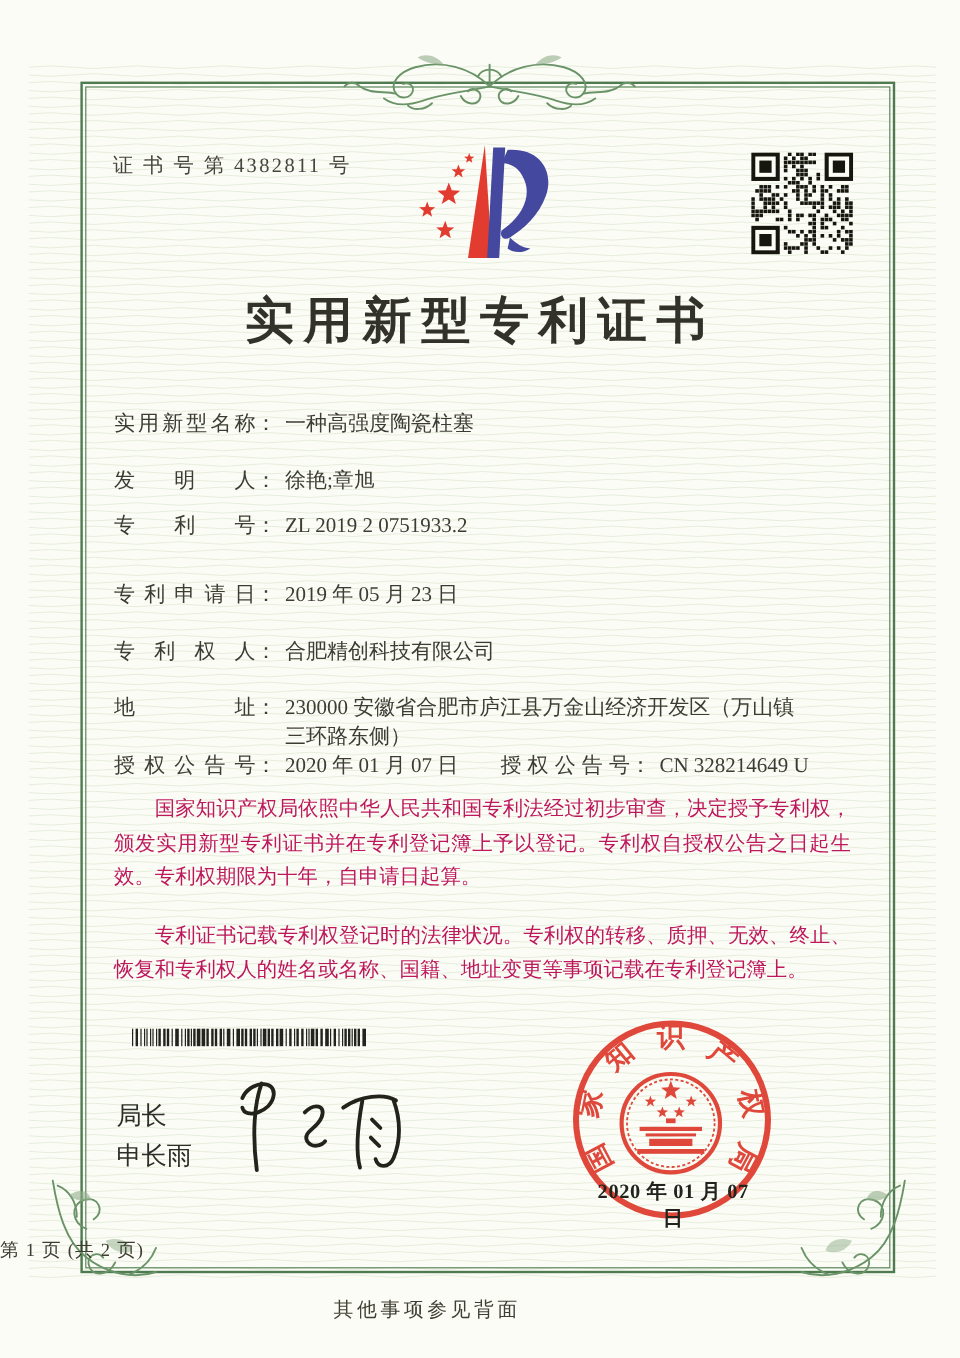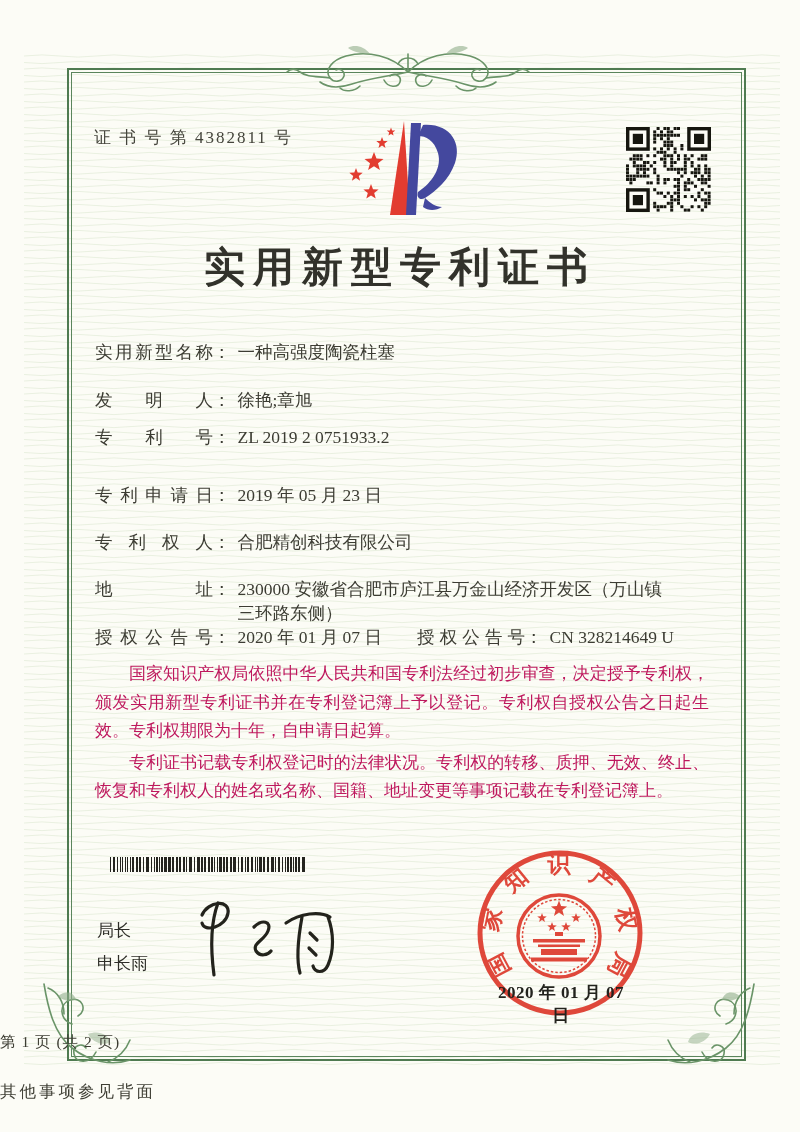--- a/index.html
+++ b/index.html
@@ -18,27 +18,27 @@
          font-weight:600;color:#32322b;}
   .frow{left:95px;font-size:17.5px;white-space:nowrap;color:#3c3c33;}
   .flabel{display:inline-block;width:118px;text-align:justify;text-align-last:justify;}
   .fvalue{margin-left:7px;}
   .fvalue.wrap{display:inline-block;width:440px;white-space:normal;vertical-align:top;line-height:24px;}
   .grant2{left:417px;font-size:17.5px;white-space:nowrap;color:#3c3c33;}
   .glabel{display:inline-block;width:108px;text-align:justify;text-align-last:justify;}
   .body-text{left:95px;top:660px;width:614px;font-size:17px;line-height:28.5px;
              text-align:justify;color:#be185d;}
   .body-text p{margin:0;text-indent:2em;}
-  .body-text p + p{margin-top:3px;}
-  .director{left:97px;top:914px;font-size:17px;line-height:33px;color:#2e2e28;
+  .body-text p + p{margin-top:20px;}
+  .director{left:97px;top:914px;font-size:21px;line-height:33px;color:#2e2e28;
             font-family:"Liberation Sans","DejaVu Sans",sans-serif;}
   .seal-date{left:489px;top:981px;width:144px;text-align:center;font-size:17px;font-weight:600;
              color:#23231e;letter-spacing:0.5px;z-index:7;}
   .page-num{left:0;top:1032px;width:800px;text-align:left;font-size:15.5px;letter-spacing:1px;color:#3d3d33;}
-  .back-note{left:0;top:1081px;width:712px;text-align:left;font-size:16.5px;letter-spacing:3px;color:#3e3e34;}
+  .back-note{left:0;top:1081px;width:712px;text-align:center;font-size:16.5px;letter-spacing:3px;color:#3e3e34;}
   .mirror{transform:scaleX(-1);}
 </style>
 </head>
 <body>
 
 <div class="page">
 
   <svg id="texture" width="800" height="1132" viewBox="0 0 800 1132">
       <path d="M24,56.0 q18,-2.2 36,0 t36,0 t36,0 t36,0 t36,0 t36,0 t36,0 t36,0 t36,0 t36,0 t36,0 t36,0 t36,0 t36,0 t36,0 t36,0 t36,0 t36,0 t36,0 t36,0 t36,0M24,62.5 q18,2.2 36,0 t36,0 t36,0 t36,0 t36,0 t36,0 t36,0 t36,0 t36,0 t36,0 t36,0 t36,0 t36,0 t36,0 t36,0 t36,0 t36,0 t36,0 t36,0 t36,0 t36,0M24,69.0 q18,-2.2 36,0 t36,0 t36,0 t36,0 t36,0 t36,0 t36,0 t36,0 t36,0 t36,0 t36,0 t36,0 t36,0 t36,0 t36,0 t36,0 t36,0 t36,0 t36,0 t36,0 t36,0M24,75.5 q18,2.2 36,0 t36,0 t36,0 t36,0 t36,0 t36,0 t36,0 t36,0 t36,0 t36,0 t36,0 t36,0 t36,0 t36,0 t36,0 t36,0 t36,0 t36,0 t36,0 t36,0 t36,0M24,82.0 q18,-2.2 36,0 t36,0 t36,0 t36,0 t36,0 t36,0 t36,0 t36,0 t36,0 t36,0 t36,0 t36,0 t36,0 t36,0 t36,0 t36,0 t36,0 t36,0 t36,0 t36,0 t36,0M24,88.5 q18,2.2 36,0 t36,0 t36,0 t36,0 t36,0 t36,0 t36,0 t36,0 t36,0 t36,0 t36,0 t36,0 t36,0 t36,0 t36,0 t36,0 t36,0 t36,0 t36,0 t36,0 t36,0M24,95.0 q18,-2.2 36,0 t36,0 t36,0 t36,0 t36,0 t36,0 t36,0 t36,0 t36,0 t36,0 t36,0 t36,0 t36,0 t36,0 t36,0 t36,0 t36,0 t36,0 t36,0 t36,0 t36,0M24,101.5 q18,2.2 36,0 t36,0 t36,0 t36,0 t36,0 t36,0 t36,0 t36,0 t36,0 t36,0 t36,0 t36,0 t36,0 t36,0 t36,0 t36,0 t36,0 t36,0 t36,0 t36,0 t36,0M24,108.0 q18,-2.2 36,0 t36,0 t36,0 t36,0 t36,0 t36,0 t36,0 t36,0 t36,0 t36,0 t36,0 t36,0 t36,0 t36,0 t36,0 t36,0 t36,0 t36,0 t36,0 t36,0 t36,0M24,114.5 q18,2.2 36,0 t36,0 t36,0 t36,0 t36,0 t36,0 t36,0 t36,0 t36,0 t36,0 t36,0 t36,0 t36,0 t36,0 t36,0 t36,0 t36,0 t36,0 t36,0 t36,0 t36,0M24,121.0 q18,-2.2 36,0 t36,0 t36,0 t36,0 t36,0 t36,0 t36,0 t36,0 t36,0 t36,0 t36,0 t36,0 t36,0 t36,0 t36,0 t36,0 t36,0 t36,0 t36,0 t36,0 t36,0M24,127.5 q18,2.2 36,0 t36,0 t36,0 t36,0 t36,0 t36,0 t36,0 t36,0 t36,0 t36,0 t36,0 t36,0 t36,0 t36,0 t36,0 t36,0 t36,0 t36,0 t36,0 t36,0 t36,0M24,134.0 q18,-2.2 36,0 t36,0 t36,0 t36,0 t36,0 t36,0 t36,0 t36,0 t36,0 t36,0 t36,0 t36,0 t36,0 t36,0 t36,0 t36,0 t36,0 t36,0 t36,0 t36,0 t36,0M24,140.5 q18,2.2 36,0 t36,0 t36,0 t36,0 t36,0 t36,0 t36,0 t36,0 t36,0 t36,0 t36,0 t36,0 t36,0 t36,0 t36,0 t36,0 t36,0 t36,0 t36,0 t36,0 t36,0M24,147.0 q18,-2.2 36,0 t36,0 t36,0 t36,0 t36,0 t36,0 t36,0 t36,0 t36,0 t36,0 t36,0 t36,0 t36,0 t36,0 t36,0 t36,0 t36,0 t36,0 t36,0 t36,0 t36,0M24,153.5 q18,2.2 36,0 t36,0 t36,0 t36,0 t36,0 t36,0 t36,0 t36,0 t36,0 t36,0 t36,0 t36,0 t36,0 t36,0 t36,0 t36,0 t36,0 t36,0 t36,0 t36,0 t36,0M24,160.0 q18,-2.2 36,0 t36,0 t36,0 t36,0 t36,0 t36,0 t36,0 t36,0 t36,0 t36,0 t36,0 t36,0 t36,0 t36,0 t36,0 t36,0 t36,0 t36,0 t36,0 t36,0 t36,0M24,166.5 q18,2.2 36,0 t36,0 t36,0 t36,0 t36,0 t36,0 t36,0 t36,0 t36,0 t36,0 t36,0 t36,0 t36,0 t36,0 t36,0 t36,0 t36,0 t36,0 t36,0 t36,0 t36,0M24,173.0 q18,-2.2 36,0 t36,0 t36,0 t36,0 t36,0 t36,0 t36,0 t36,0 t36,0 t36,0 t36,0 t36,0 t36,0 t36,0 t36,0 t36,0 t36,0 t36,0 t36,0 t36,0 t36,0M24,179.5 q18,2.2 36,0 t36,0 t36,0 t36,0 t36,0 t36,0 t36,0 t36,0 t36,0 t36,0 t36,0 t36,0 t36,0 t36,0 t36,0 t36,0 t36,0 t36,0 t36,0 t36,0 t36,0M24,186.0 q18,-2.2 36,0 t36,0 t36,0 t36,0 t36,0 t36,0 t36,0 t36,0 t36,0 t36,0 t36,0 t36,0 t36,0 t36,0 t36,0 t36,0 t36,0 t36,0 t36,0 t36,0 t36,0M24,192.5 q18,2.2 36,0 t36,0 t36,0 t36,0 t36,0 t36,0 t36,0 t36,0 t36,0 t36,0 t36,0 t36,0 t36,0 t36,0 t36,0 t36,0 t36,0 t36,0 t36,0 t36,0 t36,0M24,199.0 q18,-2.2 36,0 t36,0 t36,0 t36,0 t36,0 t36,0 t36,0 t36,0 t36,0 t36,0 t36,0 t36,0 t36,0 t36,0 t36,0 t36,0 t36,0 t36,0 t36,0 t36,0 t36,0M24,205.5 q18,2.2 36,0 t36,0 t36,0 t36,0 t36,0 t36,0 t36,0 t36,0 t36,0 t36,0 t36,0 t36,0 t36,0 t36,0 t36,0 t36,0 t36,0 t36,0 t36,0 t36,0 t36,0M24,212.0 q18,-2.2 36,0 t36,0 t36,0 t36,0 t36,0 t36,0 t36,0 t36,0 t36,0 t36,0 t36,0 t36,0 t36,0 t36,0 t36,0 t36,0 t36,0 t36,0 t36,0 t36,0 t36,0M24,218.5 q18,2.2 36,0 t36,0 t36,0 t36,0 t36,0 t36,0 t36,0 t36,0 t36,0 t36,0 t36,0 t36,0 t36,0 t36,0 t36,0 t36,0 t36,0 t36,0 t36,0 t36,0 t36,0M24,225.0 q18,-2.2 36,0 t36,0 t36,0 t36,0 t36,0 t36,0 t36,0 t36,0 t36,0 t36,0 t36,0 t36,0 t36,0 t36,0 t36,0 t36,0 t36,0 t36,0 t36,0 t36,0 t36,0M24,231.5 q18,2.2 36,0 t36,0 t36,0 t36,0 t36,0 t36,0 t36,0 t36,0 t36,0 t36,0 t36,0 t36,0 t36,0 t36,0 t36,0 t36,0 t36,0 t36,0 t36,0 t36,0 t36,0M24,238.0 q18,-2.2 36,0 t36,0 t36,0 t36,0 t36,0 t36,0 t36,0 t36,0 t36,0 t36,0 t36,0 t36,0 t36,0 t36,0 t36,0 t36,0 t36,0 t36,0 t36,0 t36,0 t36,0M24,244.5 q18,2.2 36,0 t36,0 t36,0 t36,0 t36,0 t36,0 t36,0 t36,0 t36,0 t36,0 t36,0 t36,0 t36,0 t36,0 t36,0 t36,0 t36,0 t36,0 t36,0 t36,0 t36,0M24,251.0 q18,-2.2 36,0 t36,0 t36,0 t36,0 t36,0 t36,0 t36,0 t36,0 t36,0 t36,0 t36,0 t36,0 t36,0 t36,0 t36,0 t36,0 t36,0 t36,0 t36,0 t36,0 t36,0M24,257.5 q18,2.2 36,0 t36,0 t36,0 t36,0 t36,0 t36,0 t36,0 t36,0 t36,0 t36,0 t36,0 t36,0 t36,0 t36,0 t36,0 t36,0 t36,0 t36,0 t36,0 t36,0 t36,0M24,264.0 q18,-2.2 36,0 t36,0 t36,0 t36,0 t36,0 t36,0 t36,0 t36,0 t36,0 t36,0 t36,0 t36,0 t36,0 t36,0 t36,0 t36,0 t36,0 t36,0 t36,0 t36,0 t36,0M24,270.5 q18,2.2 36,0 t36,0 t36,0 t36,0 t36,0 t36,0 t36,0 t36,0 t36,0 t36,0 t36,0 t36,0 t36,0 t36,0 t36,0 t36,0 t36,0 t36,0 t36,0 t36,0 t36,0M24,277.0 q18,-2.2 36,0 t36,0 t36,0 t36,0 t36,0 t36,0 t36,0 t36,0 t36,0 t36,0 t36,0 t36,0 t36,0 t36,0 t36,0 t36,0 t36,0 t36,0 t36,0 t36,0 t36,0M24,283.5 q18,2.2 36,0 t36,0 t36,0 t36,0 t36,0 t36,0 t36,0 t36,0 t36,0 t36,0 t36,0 t36,0 t36,0 t36,0 t36,0 t36,0 t36,0 t36,0 t36,0 t36,0 t36,0M24,290.0 q18,-2.2 36,0 t36,0 t36,0 t36,0 t36,0 t36,0 t36,0 t36,0 t36,0 t36,0 t36,0 t36,0 t36,0 t36,0 t36,0 t36,0 t36,0 t36,0 t36,0 t36,0 t36,0M24,296.5 q18,2.2 36,0 t36,0 t36,0 t36,0 t36,0 t36,0 t36,0 t36,0 t36,0 t36,0 t36,0 t36,0 t36,0 t36,0 t36,0 t36,0 t36,0 t36,0 t36,0 t36,0 t36,0M24,303.0 q18,-2.2 36,0 t36,0 t36,0 t36,0 t36,0 t36,0 t36,0 t36,0 t36,0 t36,0 t36,0 t36,0 t36,0 t36,0 t36,0 t36,0 t36,0 t36,0 t36,0 t36,0 t36,0M24,309.5 q18,2.2 36,0 t36,0 t36,0 t36,0 t36,0 t36,0 t36,0 t36,0 t36,0 t36,0 t36,0 t36,0 t36,0 t36,0 t36,0 t36,0 t36,0 t36,0 t36,0 t36,0 t36,0M24,316.0 q18,-2.2 36,0 t36,0 t36,0 t36,0 t36,0 t36,0 t36,0 t36,0 t36,0 t36,0 t36,0 t36,0 t36,0 t36,0 t36,0 t36,0 t36,0 t36,0 t36,0 t36,0 t36,0M24,322.5 q18,2.2 36,0 t36,0 t36,0 t36,0 t36,0 t36,0 t36,0 t36,0 t36,0 t36,0 t36,0 t36,0 t36,0 t36,0 t36,0 t36,0 t36,0 t36,0 t36,0 t36,0 t36,0M24,329.0 q18,-2.2 36,0 t36,0 t36,0 t36,0 t36,0 t36,0 t36,0 t36,0 t36,0 t36,0 t36,0 t36,0 t36,0 t36,0 t36,0 t36,0 t36,0 t36,0 t36,0 t36,0 t36,0M24,335.5 q18,2.2 36,0 t36,0 t36,0 t36,0 t36,0 t36,0 t36,0 t36,0 t36,0 t36,0 t36,0 t36,0 t36,0 t36,0 t36,0 t36,0 t36,0 t36,0 t36,0 t36,0 t36,0M24,342.0 q18,-2.2 36,0 t36,0 t36,0 t36,0 t36,0 t36,0 t36,0 t36,0 t36,0 t36,0 t36,0 t36,0 t36,0 t36,0 t36,0 t36,0 t36,0 t36,0 t36,0 t36,0 t36,0M24,348.5 q18,2.2 36,0 t36,0 t36,0 t36,0 t36,0 t36,0 t36,0 t36,0 t36,0 t36,0 t36,0 t36,0 t36,0 t36,0 t36,0 t36,0 t36,0 t36,0 t36,0 t36,0 t36,0M24,355.0 q18,-2.2 36,0 t36,0 t36,0 t36,0 t36,0 t36,0 t36,0 t36,0 t36,0 t36,0 t36,0 t36,0 t36,0 t36,0 t36,0 t36,0 t36,0 t36,0 t36,0 t36,0 t36,0M24,361.5 q18,2.2 36,0 t36,0 t36,0 t36,0 t36,0 t36,0 t36,0 t36,0 t36,0 t36,0 t36,0 t36,0 t36,0 t36,0 t36,0 t36,0 t36,0 t36,0 t36,0 t36,0 t36,0M24,368.0 q18,-2.2 36,0 t36,0 t36,0 t36,0 t36,0 t36,0 t36,0 t36,0 t36,0 t36,0 t36,0 t36,0 t36,0 t36,0 t36,0 t36,0 t36,0 t36,0 t36,0 t36,0 t36,0M24,374.5 q18,2.2 36,0 t36,0 t36,0 t36,0 t36,0 t36,0 t36,0 t36,0 t36,0 t36,0 t36,0 t36,0 t36,0 t36,0 t36,0 t36,0 t36,0 t36,0 t36,0 t36,0 t36,0M24,381.0 q18,-2.2 36,0 t36,0 t36,0 t36,0 t36,0 t36,0 t36,0 t36,0 t36,0 t36,0 t36,0 t36,0 t36,0 t36,0 t36,0 t36,0 t36,0 t36,0 t36,0 t36,0 t36,0M24,387.5 q18,2.2 36,0 t36,0 t36,0 t36,0 t36,0 t36,0 t36,0 t36,0 t36,0 t36,0 t36,0 t36,0 t36,0 t36,0 t36,0 t36,0 t36,0 t36,0 t36,0 t36,0 t36,0M24,394.0 q18,-2.2 36,0 t36,0 t36,0 t36,0 t36,0 t36,0 t36,0 t36,0 t36,0 t36,0 t36,0 t36,0 t36,0 t36,0 t36,0 t36,0 t36,0 t36,0 t36,0 t36,0 t36,0M24,400.5 q18,2.2 36,0 t36,0 t36,0 t36,0 t36,0 t36,0 t36,0 t36,0 t36,0 t36,0 t36,0 t36,0 t36,0 t36,0 t36,0 t36,0 t36,0 t36,0 t36,0 t36,0 t36,0M24,407.0 q18,-2.2 36,0 t36,0 t36,0 t36,0 t36,0 t36,0 t36,0 t36,0 t36,0 t36,0 t36,0 t36,0 t36,0 t36,0 t36,0 t36,0 t36,0 t36,0 t36,0 t36,0 t36,0M24,413.5 q18,2.2 36,0 t36,0 t36,0 t36,0 t36,0 t36,0 t36,0 t36,0 t36,0 t36,0 t36,0 t36,0 t36,0 t36,0 t36,0 t36,0 t36,0 t36,0 t36,0 t36,0 t36,0M24,420.0 q18,-2.2 36,0 t36,0 t36,0 t36,0 t36,0 t36,0 t36,0 t36,0 t36,0 t36,0 t36,0 t36,0 t36,0 t36,0 t36,0 t36,0 t36,0 t36,0 t36,0 t36,0 t36,0M24,426.5 q18,2.2 36,0 t36,0 t36,0 t36,0 t36,0 t36,0 t36,0 t36,0 t36,0 t36,0 t36,0 t36,0 t36,0 t36,0 t36,0 t36,0 t36,0 t36,0 t36,0 t36,0 t36,0M24,433.0 q18,-2.2 36,0 t36,0 t36,0 t36,0 t36,0 t36,0 t36,0 t36,0 t36,0 t36,0 t36,0 t36,0 t36,0 t36,0 t36,0 t36,0 t36,0 t36,0 t36,0 t36,0 t36,0M24,439.5 q18,2.2 36,0 t36,0 t36,0 t36,0 t36,0 t36,0 t36,0 t36,0 t36,0 t36,0 t36,0 t36,0 t36,0 t36,0 t36,0 t36,0 t36,0 t36,0 t36,0 t36,0 t36,0M24,446.0 q18,-2.2 36,0 t36,0 t36,0 t36,0 t36,0 t36,0 t36,0 t36,0 t36,0 t36,0 t36,0 t36,0 t36,0 t36,0 t36,0 t36,0 t36,0 t36,0 t36,0 t36,0 t36,0M24,452.5 q18,2.2 36,0 t36,0 t36,0 t36,0 t36,0 t36,0 t36,0 t36,0 t36,0 t36,0 t36,0 t36,0 t36,0 t36,0 t36,0 t36,0 t36,0 t36,0 t36,0 t36,0 t36,0M24,459.0 q18,-2.2 36,0 t36,0 t36,0 t36,0 t36,0 t36,0 t36,0 t36,0 t36,0 t36,0 t36,0 t36,0 t36,0 t36,0 t36,0 t36,0 t36,0 t36,0 t36,0 t36,0 t36,0M24,465.5 q18,2.2 36,0 t36,0 t36,0 t36,0 t36,0 t36,0 t36,0 t36,0 t36,0 t36,0 t36,0 t36,0 t36,0 t36,0 t36,0 t36,0 t36,0 t36,0 t36,0 t36,0 t36,0M24,472.0 q18,-2.2 36,0 t36,0 t36,0 t36,0 t36,0 t36,0 t36,0 t36,0 t36,0 t36,0 t36,0 t36,0 t36,0 t36,0 t36,0 t36,0 t36,0 t36,0 t36,0 t36,0 t36,0M24,478.5 q18,2.2 36,0 t36,0 t36,0 t36,0 t36,0 t36,0 t36,0 t36,0 t36,0 t36,0 t36,0 t36,0 t36,0 t36,0 t36,0 t36,0 t36,0 t36,0 t36,0 t36,0 t36,0M24,485.0 q18,-2.2 36,0 t36,0 t36,0 t36,0 t36,0 t36,0 t36,0 t36,0 t36,0 t36,0 t36,0 t36,0 t36,0 t36,0 t36,0 t36,0 t36,0 t36,0 t36,0 t36,0 t36,0M24,491.5 q18,2.2 36,0 t36,0 t36,0 t36,0 t36,0 t36,0 t36,0 t36,0 t36,0 t36,0 t36,0 t36,0 t36,0 t36,0 t36,0 t36,0 t36,0 t36,0 t36,0 t36,0 t36,0M24,498.0 q18,-2.2 36,0 t36,0 t36,0 t36,0 t36,0 t36,0 t36,0 t36,0 t36,0 t36,0 t36,0 t36,0 t36,0 t36,0 t36,0 t36,0 t36,0 t36,0 t36,0 t36,0 t36,0M24,504.5 q18,2.2 36,0 t36,0 t36,0 t36,0 t36,0 t36,0 t36,0 t36,0 t36,0 t36,0 t36,0 t36,0 t36,0 t36,0 t36,0 t36,0 t36,0 t36,0 t36,0 t36,0 t36,0M24,511.0 q18,-2.2 36,0 t36,0 t36,0 t36,0 t36,0 t36,0 t36,0 t36,0 t36,0 t36,0 t36,0 t36,0 t36,0 t36,0 t36,0 t36,0 t36,0 t36,0 t36,0 t36,0 t36,0M24,517.5 q18,2.2 36,0 t36,0 t36,0 t36,0 t36,0 t36,0 t36,0 t36,0 t36,0 t36,0 t36,0 t36,0 t36,0 t36,0 t36,0 t36,0 t36,0 t36,0 t36,0 t36,0 t36,0M24,524.0 q18,-2.2 36,0 t36,0 t36,0 t36,0 t36,0 t36,0 t36,0 t36,0 t36,0 t36,0 t36,0 t36,0 t36,0 t36,0 t36,0 t36,0 t36,0 t36,0 t36,0 t36,0 t36,0M24,530.5 q18,2.2 36,0 t36,0 t36,0 t36,0 t36,0 t36,0 t36,0 t36,0 t36,0 t36,0 t36,0 t36,0 t36,0 t36,0 t36,0 t36,0 t36,0 t36,0 t36,0 t36,0 t36,0M24,537.0 q18,-2.2 36,0 t36,0 t36,0 t36,0 t36,0 t36,0 t36,0 t36,0 t36,0 t36,0 t36,0 t36,0 t36,0 t36,0 t36,0 t36,0 t36,0 t36,0 t36,0 t36,0 t36,0M24,543.5 q18,2.2 36,0 t36,0 t36,0 t36,0 t36,0 t36,0 t36,0 t36,0 t36,0 t36,0 t36,0 t36,0 t36,0 t36,0 t36,0 t36,0 t36,0 t36,0 t36,0 t36,0 t36,0M24,550.0 q18,-2.2 36,0 t36,0 t36,0 t36,0 t36,0 t36,0 t36,0 t36,0 t36,0 t36,0 t36,0 t36,0 t36,0 t36,0 t36,0 t36,0 t36,0 t36,0 t36,0 t36,0 t36,0M24,556.5 q18,2.2 36,0 t36,0 t36,0 t36,0 t36,0 t36,0 t36,0 t36,0 t36,0 t36,0 t36,0 t36,0 t36,0 t36,0 t36,0 t36,0 t36,0 t36,0 t36,0 t36,0 t36,0M24,563.0 q18,-2.2 36,0 t36,0 t36,0 t36,0 t36,0 t36,0 t36,0 t36,0 t36,0 t36,0 t36,0 t36,0 t36,0 t36,0 t36,0 t36,0 t36,0 t36,0 t36,0 t36,0 t36,0M24,569.5 q18,2.2 36,0 t36,0 t36,0 t36,0 t36,0 t36,0 t36,0 t36,0 t36,0 t36,0 t36,0 t36,0 t36,0 t36,0 t36,0 t36,0 t36,0 t36,0 t36,0 t36,0 t36,0M24,576.0 q18,-2.2 36,0 t36,0 t36,0 t36,0 t36,0 t36,0 t36,0 t36,0 t36,0 t36,0 t36,0 t36,0 t36,0 t36,0 t36,0 t36,0 t36,0 t36,0 t36,0 t36,0 t36,0M24,582.5 q18,2.2 36,0 t36,0 t36,0 t36,0 t36,0 t36,0 t36,0 t36,0 t36,0 t36,0 t36,0 t36,0 t36,0 t36,0 t36,0 t36,0 t36,0 t36,0 t36,0 t36,0 t36,0M24,589.0 q18,-2.2 36,0 t36,0 t36,0 t36,0 t36,0 t36,0 t36,0 t36,0 t36,0 t36,0 t36,0 t36,0 t36,0 t36,0 t36,0 t36,0 t36,0 t36,0 t36,0 t36,0 t36,0M24,595.5 q18,2.2 36,0 t36,0 t36,0 t36,0 t36,0 t36,0 t36,0 t36,0 t36,0 t36,0 t36,0 t36,0 t36,0 t36,0 t36,0 t36,0 t36,0 t36,0 t36,0 t36,0 t36,0M24,602.0 q18,-2.2 36,0 t36,0 t36,0 t36,0 t36,0 t36,0 t36,0 t36,0 t36,0 t36,0 t36,0 t36,0 t36,0 t36,0 t36,0 t36,0 t36,0 t36,0 t36,0 t36,0 t36,0M24,608.5 q18,2.2 36,0 t36,0 t36,0 t36,0 t36,0 t36,0 t36,0 t36,0 t36,0 t36,0 t36,0 t36,0 t36,0 t36,0 t36,0 t36,0 t36,0 t36,0 t36,0 t36,0 t36,0M24,615.0 q18,-2.2 36,0 t36,0 t36,0 t36,0 t36,0 t36,0 t36,0 t36,0 t36,0 t36,0 t36,0 t36,0 t36,0 t36,0 t36,0 t36,0 t36,0 t36,0 t36,0 t36,0 t36,0M24,621.5 q18,2.2 36,0 t36,0 t36,0 t36,0 t36,0 t36,0 t36,0 t36,0 t36,0 t36,0 t36,0 t36,0 t36,0 t36,0 t36,0 t36,0 t36,0 t36,0 t36,0 t36,0 t36,0M24,628.0 q18,-2.2 36,0 t36,0 t36,0 t36,0 t36,0 t36,0 t36,0 t36,0 t36,0 t36,0 t36,0 t36,0 t36,0 t36,0 t36,0 t36,0 t36,0 t36,0 t36,0 t36,0 t36,0M24,634.5 q18,2.2 36,0 t36,0 t36,0 t36,0 t36,0 t36,0 t36,0 t36,0 t36,0 t36,0 t36,0 t36,0 t36,0 t36,0 t36,0 t36,0 t36,0 t36,0 t36,0 t36,0 t36,0M24,641.0 q18,-2.2 36,0 t36,0 t36,0 t36,0 t36,0 t36,0 t36,0 t36,0 t36,0 t36,0 t36,0 t36,0 t36,0 t36,0 t36,0 t36,0 t36,0 t36,0 t36,0 t36,0 t36,0M24,647.5 q18,2.2 36,0 t36,0 t36,0 t36,0 t36,0 t36,0 t36,0 t36,0 t36,0 t36,0 t36,0 t36,0 t36,0 t36,0 t36,0 t36,0 t36,0 t36,0 t36,0 t36,0 t36,0M24,654.0 q18,-2.2 36,0 t36,0 t36,0 t36,0 t36,0 t36,0 t36,0 t36,0 t36,0 t36,0 t36,0 t36,0 t36,0 t36,0 t36,0 t36,0 t36,0 t36,0 t36,0 t36,0 t36,0M24,660.5 q18,2.2 36,0 t36,0 t36,0 t36,0 t36,0 t36,0 t36,0 t36,0 t36,0 t36,0 t36,0 t36,0 t36,0 t36,0 t36,0 t36,0 t36,0 t36,0 t36,0 t36,0 t36,0M24,667.0 q18,-2.2 36,0 t36,0 t36,0 t36,0 t36,0 t36,0 t36,0 t36,0 t36,0 t36,0 t36,0 t36,0 t36,0 t36,0 t36,0 t36,0 t36,0 t36,0 t36,0 t36,0 t36,0M24,673.5 q18,2.2 36,0 t36,0 t36,0 t36,0 t36,0 t36,0 t36,0 t36,0 t36,0 t36,0 t36,0 t36,0 t36,0 t36,0 t36,0 t36,0 t36,0 t36,0 t36,0 t36,0 t36,0M24,680.0 q18,-2.2 36,0 t36,0 t36,0 t36,0 t36,0 t36,0 t36,0 t36,0 t36,0 t36,0 t36,0 t36,0 t36,0 t36,0 t36,0 t36,0 t36,0 t36,0 t36,0 t36,0 t36,0M24,686.5 q18,2.2 36,0 t36,0 t36,0 t36,0 t36,0 t36,0 t36,0 t36,0 t36,0 t36,0 t36,0 t36,0 t36,0 t36,0 t36,0 t36,0 t36,0 t36,0 t36,0 t36,0 t36,0M24,693.0 q18,-2.2 36,0 t36,0 t36,0 t36,0 t36,0 t36,0 t36,0 t36,0 t36,0 t36,0 t36,0 t36,0 t36,0 t36,0 t36,0 t36,0 t36,0 t36,0 t36,0 t36,0 t36,0M24,699.5 q18,2.2 36,0 t36,0 t36,0 t36,0 t36,0 t36,0 t36,0 t36,0 t36,0 t36,0 t36,0 t36,0 t36,0 t36,0 t36,0 t36,0 t36,0 t36,0 t36,0 t36,0 t36,0M24,706.0 q18,-2.2 36,0 t36,0 t36,0 t36,0 t36,0 t36,0 t36,0 t36,0 t36,0 t36,0 t36,0 t36,0 t36,0 t36,0 t36,0 t36,0 t36,0 t36,0 t36,0 t36,0 t36,0M24,712.5 q18,2.2 36,0 t36,0 t36,0 t36,0 t36,0 t36,0 t36,0 t36,0 t36,0 t36,0 t36,0 t36,0 t36,0 t36,0 t36,0 t36,0 t36,0 t36,0 t36,0 t36,0 t36,0M24,719.0 q18,-2.2 36,0 t36,0 t36,0 t36,0 t36,0 t36,0 t36,0 t36,0 t36,0 t36,0 t36,0 t36,0 t36,0 t36,0 t36,0 t36,0 t36,0 t36,0 t36,0 t36,0 t36,0M24,725.5 q18,2.2 36,0 t36,0 t36,0 t36,0 t36,0 t36,0 t36,0 t36,0 t36,0 t36,0 t36,0 t36,0 t36,0 t36,0 t36,0 t36,0 t36,0 t36,0 t36,0 t36,0 t36,0M24,732.0 q18,-2.2 36,0 t36,0 t36,0 t36,0 t36,0 t36,0 t36,0 t36,0 t36,0 t36,0 t36,0 t36,0 t36,0 t36,0 t36,0 t36,0 t36,0 t36,0 t36,0 t36,0 t36,0M24,738.5 q18,2.2 36,0 t36,0 t36,0 t36,0 t36,0 t36,0 t36,0 t36,0 t36,0 t36,0 t36,0 t36,0 t36,0 t36,0 t36,0 t36,0 t36,0 t36,0 t36,0 t36,0 t36,0M24,745.0 q18,-2.2 36,0 t36,0 t36,0 t36,0 t36,0 t36,0 t36,0 t36,0 t36,0 t36,0 t36,0 t36,0 t36,0 t36,0 t36,0 t36,0 t36,0 t36,0 t36,0 t36,0 t36,0M24,751.5 q18,2.2 36,0 t36,0 t36,0 t36,0 t36,0 t36,0 t36,0 t36,0 t36,0 t36,0 t36,0 t36,0 t36,0 t36,0 t36,0 t36,0 t36,0 t36,0 t36,0 t36,0 t36,0M24,758.0 q18,-2.2 36,0 t36,0 t36,0 t36,0 t36,0 t36,0 t36,0 t36,0 t36,0 t36,0 t36,0 t36,0 t36,0 t36,0 t36,0 t36,0 t36,0 t36,0 t36,0 t36,0 t36,0M24,764.5 q18,2.2 36,0 t36,0 t36,0 t36,0 t36,0 t36,0 t36,0 t36,0 t36,0 t36,0 t36,0 t36,0 t36,0 t36,0 t36,0 t36,0 t36,0 t36,0 t36,0 t36,0 t36,0M24,771.0 q18,-2.2 36,0 t36,0 t36,0 t36,0 t36,0 t36,0 t36,0 t36,0 t36,0 t36,0 t36,0 t36,0 t36,0 t36,0 t36,0 t36,0 t36,0 t36,0 t36,0 t36,0 t36,0M24,777.5 q18,2.2 36,0 t36,0 t36,0 t36,0 t36,0 t36,0 t36,0 t36,0 t36,0 t36,0 t36,0 t36,0 t36,0 t36,0 t36,0 t36,0 t36,0 t36,0 t36,0 t36,0 t36,0M24,784.0 q18,-2.2 36,0 t36,0 t36,0 t36,0 t36,0 t36,0 t36,0 t36,0 t36,0 t36,0 t36,0 t36,0 t36,0 t36,0 t36,0 t36,0 t36,0 t36,0 t36,0 t36,0 t36,0M24,790.5 q18,2.2 36,0 t36,0 t36,0 t36,0 t36,0 t36,0 t36,0 t36,0 t36,0 t36,0 t36,0 t36,0 t36,0 t36,0 t36,0 t36,0 t36,0 t36,0 t36,0 t36,0 t36,0M24,797.0 q18,-2.2 36,0 t36,0 t36,0 t36,0 t36,0 t36,0 t36,0 t36,0 t36,0 t36,0 t36,0 t36,0 t36,0 t36,0 t36,0 t36,0 t36,0 t36,0 t36,0 t36,0 t36,0M24,803.5 q18,2.2 36,0 t36,0 t36,0 t36,0 t36,0 t36,0 t36,0 t36,0 t36,0 t36,0 t36,0 t36,0 t36,0 t36,0 t36,0 t36,0 t36,0 t36,0 t36,0 t36,0 t36,0M24,810.0 q18,-2.2 36,0 t36,0 t36,0 t36,0 t36,0 t36,0 t36,0 t36,0 t36,0 t36,0 t36,0 t36,0 t36,0 t36,0 t36,0 t36,0 t36,0 t36,0 t36,0 t36,0 t36,0M24,816.5 q18,2.2 36,0 t36,0 t36,0 t36,0 t36,0 t36,0 t36,0 t36,0 t36,0 t36,0 t36,0 t36,0 t36,0 t36,0 t36,0 t36,0 t36,0 t36,0 t36,0 t36,0 t36,0M24,823.0 q18,-2.2 36,0 t36,0 t36,0 t36,0 t36,0 t36,0 t36,0 t36,0 t36,0 t36,0 t36,0 t36,0 t36,0 t36,0 t36,0 t36,0 t36,0 t36,0 t36,0 t36,0 t36,0M24,829.5 q18,2.2 36,0 t36,0 t36,0 t36,0 t36,0 t36,0 t36,0 t36,0 t36,0 t36,0 t36,0 t36,0 t36,0 t36,0 t36,0 t36,0 t36,0 t36,0 t36,0 t36,0 t36,0M24,836.0 q18,-2.2 36,0 t36,0 t36,0 t36,0 t36,0 t36,0 t36,0 t36,0 t36,0 t36,0 t36,0 t36,0 t36,0 t36,0 t36,0 t36,0 t36,0 t36,0 t36,0 t36,0 t36,0M24,842.5 q18,2.2 36,0 t36,0 t36,0 t36,0 t36,0 t36,0 t36,0 t36,0 t36,0 t36,0 t36,0 t36,0 t36,0 t36,0 t36,0 t36,0 t36,0 t36,0 t36,0 t36,0 t36,0M24,849.0 q18,-2.2 36,0 t36,0 t36,0 t36,0 t36,0 t36,0 t36,0 t36,0 t36,0 t36,0 t36,0 t36,0 t36,0 t36,0 t36,0 t36,0 t36,0 t36,0 t36,0 t36,0 t36,0M24,855.5 q18,2.2 36,0 t36,0 t36,0 t36,0 t36,0 t36,0 t36,0 t36,0 t36,0 t36,0 t36,0 t36,0 t36,0 t36,0 t36,0 t36,0 t36,0 t36,0 t36,0 t36,0 t36,0M24,862.0 q18,-2.2 36,0 t36,0 t36,0 t36,0 t36,0 t36,0 t36,0 t36,0 t36,0 t36,0 t36,0 t36,0 t36,0 t36,0 t36,0 t36,0 t36,0 t36,0 t36,0 t36,0 t36,0M24,868.5 q18,2.2 36,0 t36,0 t36,0 t36,0 t36,0 t36,0 t36,0 t36,0 t36,0 t36,0 t36,0 t36,0 t36,0 t36,0 t36,0 t36,0 t36,0 t36,0 t36,0 t36,0 t36,0M24,875.0 q18,-2.2 36,0 t36,0 t36,0 t36,0 t36,0 t36,0 t36,0 t36,0 t36,0 t36,0 t36,0 t36,0 t36,0 t36,0 t36,0 t36,0 t36,0 t36,0 t36,0 t36,0 t36,0M24,881.5 q18,2.2 36,0 t36,0 t36,0 t36,0 t36,0 t36,0 t36,0 t36,0 t36,0 t36,0 t36,0 t36,0 t36,0 t36,0 t36,0 t36,0 t36,0 t36,0 t36,0 t36,0 t36,0M24,888.0 q18,-2.2 36,0 t36,0 t36,0 t36,0 t36,0 t36,0 t36,0 t36,0 t36,0 t36,0 t36,0 t36,0 t36,0 t36,0 t36,0 t36,0 t36,0 t36,0 t36,0 t36,0 t36,0M24,894.5 q18,2.2 36,0 t36,0 t36,0 t36,0 t36,0 t36,0 t36,0 t36,0 t36,0 t36,0 t36,0 t36,0 t36,0 t36,0 t36,0 t36,0 t36,0 t36,0 t36,0 t36,0 t36,0M24,901.0 q18,-2.2 36,0 t36,0 t36,0 t36,0 t36,0 t36,0 t36,0 t36,0 t36,0 t36,0 t36,0 t36,0 t36,0 t36,0 t36,0 t36,0 t36,0 t36,0 t36,0 t36,0 t36,0M24,907.5 q18,2.2 36,0 t36,0 t36,0 t36,0 t36,0 t36,0 t36,0 t36,0 t36,0 t36,0 t36,0 t36,0 t36,0 t36,0 t36,0 t36,0 t36,0 t36,0 t36,0 t36,0 t36,0M24,914.0 q18,-2.2 36,0 t36,0 t36,0 t36,0 t36,0 t36,0 t36,0 t36,0 t36,0 t36,0 t36,0 t36,0 t36,0 t36,0 t36,0 t36,0 t36,0 t36,0 t36,0 t36,0 t36,0M24,920.5 q18,2.2 36,0 t36,0 t36,0 t36,0 t36,0 t36,0 t36,0 t36,0 t36,0 t36,0 t36,0 t36,0 t36,0 t36,0 t36,0 t36,0 t36,0 t36,0 t36,0 t36,0 t36,0M24,927.0 q18,-2.2 36,0 t36,0 t36,0 t36,0 t36,0 t36,0 t36,0 t36,0 t36,0 t36,0 t36,0 t36,0 t36,0 t36,0 t36,0 t36,0 t36,0 t36,0 t36,0 t36,0 t36,0M24,933.5 q18,2.2 36,0 t36,0 t36,0 t36,0 t36,0 t36,0 t36,0 t36,0 t36,0 t36,0 t36,0 t36,0 t36,0 t36,0 t36,0 t36,0 t36,0 t36,0 t36,0 t36,0 t36,0M24,940.0 q18,-2.2 36,0 t36,0 t36,0 t36,0 t36,0 t36,0 t36,0 t36,0 t36,0 t36,0 t36,0 t36,0 t36,0 t36,0 t36,0 t36,0 t36,0 t36,0 t36,0 t36,0 t36,0M24,946.5 q18,2.2 36,0 t36,0 t36,0 t36,0 t36,0 t36,0 t36,0 t36,0 t36,0 t36,0 t36,0 t36,0 t36,0 t36,0 t36,0 t36,0 t36,0 t36,0 t36,0 t36,0 t36,0M24,953.0 q18,-2.2 36,0 t36,0 t36,0 t36,0 t36,0 t36,0 t36,0 t36,0 t36,0 t36,0 t36,0 t36,0 t36,0 t36,0 t36,0 t36,0 t36,0 t36,0 t36,0 t36,0 t36,0M24,959.5 q18,2.2 36,0 t36,0 t36,0 t36,0 t36,0 t36,0 t36,0 t36,0 t36,0 t36,0 t36,0 t36,0 t36,0 t36,0 t36,0 t36,0 t36,0 t36,0 t36,0 t36,0 t36,0M24,966.0 q18,-2.2 36,0 t36,0 t36,0 t36,0 t36,0 t36,0 t36,0 t36,0 t36,0 t36,0 t36,0 t36,0 t36,0 t36,0 t36,0 t36,0 t36,0 t36,0 t36,0 t36,0 t36,0M24,972.5 q18,2.2 36,0 t36,0 t36,0 t36,0 t36,0 t36,0 t36,0 t36,0 t36,0 t36,0 t36,0 t36,0 t36,0 t36,0 t36,0 t36,0 t36,0 t36,0 t36,0 t36,0 t36,0M24,979.0 q18,-2.2 36,0 t36,0 t36,0 t36,0 t36,0 t36,0 t36,0 t36,0 t36,0 t36,0 t36,0 t36,0 t36,0 t36,0 t36,0 t36,0 t36,0 t36,0 t36,0 t36,0 t36,0M24,985.5 q18,2.2 36,0 t36,0 t36,0 t36,0 t36,0 t36,0 t36,0 t36,0 t36,0 t36,0 t36,0 t36,0 t36,0 t36,0 t36,0 t36,0 t36,0 t36,0 t36,0 t36,0 t36,0M24,992.0 q18,-2.2 36,0 t36,0 t36,0 t36,0 t36,0 t36,0 t36,0 t36,0 t36,0 t36,0 t36,0 t36,0 t36,0 t36,0 t36,0 t36,0 t36,0 t36,0 t36,0 t36,0 t36,0M24,998.5 q18,2.2 36,0 t36,0 t36,0 t36,0 t36,0 t36,0 t36,0 t36,0 t36,0 t36,0 t36,0 t36,0 t36,0 t36,0 t36,0 t36,0 t36,0 t36,0 t36,0 t36,0 t36,0M24,1005.0 q18,-2.2 36,0 t36,0 t36,0 t36,0 t36,0 t36,0 t36,0 t36,0 t36,0 t36,0 t36,0 t36,0 t36,0 t36,0 t36,0 t36,0 t36,0 t36,0 t36,0 t36,0 t36,0M24,1011.5 q18,2.2 36,0 t36,0 t36,0 t36,0 t36,0 t36,0 t36,0 t36,0 t36,0 t36,0 t36,0 t36,0 t36,0 t36,0 t36,0 t36,0 t36,0 t36,0 t36,0 t36,0 t36,0M24,1018.0 q18,-2.2 36,0 t36,0 t36,0 t36,0 t36,0 t36,0 t36,0 t36,0 t36,0 t36,0 t36,0 t36,0 t36,0 t36,0 t36,0 t36,0 t36,0 t36,0 t36,0 t36,0 t36,0M24,1024.5 q18,2.2 36,0 t36,0 t36,0 t36,0 t36,0 t36,0 t36,0 t36,0 t36,0 t36,0 t36,0 t36,0 t36,0 t36,0 t36,0 t36,0 t36,0 t36,0 t36,0 t36,0 t36,0M24,1031.0 q18,-2.2 36,0 t36,0 t36,0 t36,0 t36,0 t36,0 t36,0 t36,0 t36,0 t36,0 t36,0 t36,0 t36,0 t36,0 t36,0 t36,0 t36,0 t36,0 t36,0 t36,0 t36,0M24,1037.5 q18,2.2 36,0 t36,0 t36,0 t36,0 t36,0 t36,0 t36,0 t36,0 t36,0 t36,0 t36,0 t36,0 t36,0 t36,0 t36,0 t36,0 t36,0 t36,0 t36,0 t36,0 t36,0M24,1044.0 q18,-2.2 36,0 t36,0 t36,0 t36,0 t36,0 t36,0 t36,0 t36,0 t36,0 t36,0 t36,0 t36,0 t36,0 t36,0 t36,0 t36,0 t36,0 t36,0 t36,0 t36,0 t36,0M24,1050.5 q18,2.2 36,0 t36,0 t36,0 t36,0 t36,0 t36,0 t36,0 t36,0 t36,0 t36,0 t36,0 t36,0 t36,0 t36,0 t36,0 t36,0 t36,0 t36,0 t36,0 t36,0 t36,0M24,1057.0 q18,-2.2 36,0 t36,0 t36,0 t36,0 t36,0 t36,0 t36,0 t36,0 t36,0 t36,0 t36,0 t36,0 t36,0 t36,0 t36,0 t36,0 t36,0 t36,0 t36,0 t36,0 t36,0M24,1063.5 q18,2.2 36,0 t36,0 t36,0 t36,0 t36,0 t36,0 t36,0 t36,0 t36,0 t36,0 t36,0 t36,0 t36,0 t36,0 t36,0 t36,0 t36,0 t36,0 t36,0 t36,0 t36,0" fill="none" stroke="#e0ead6" stroke-width="0.75" opacity="0.9"></path>
     </svg>

